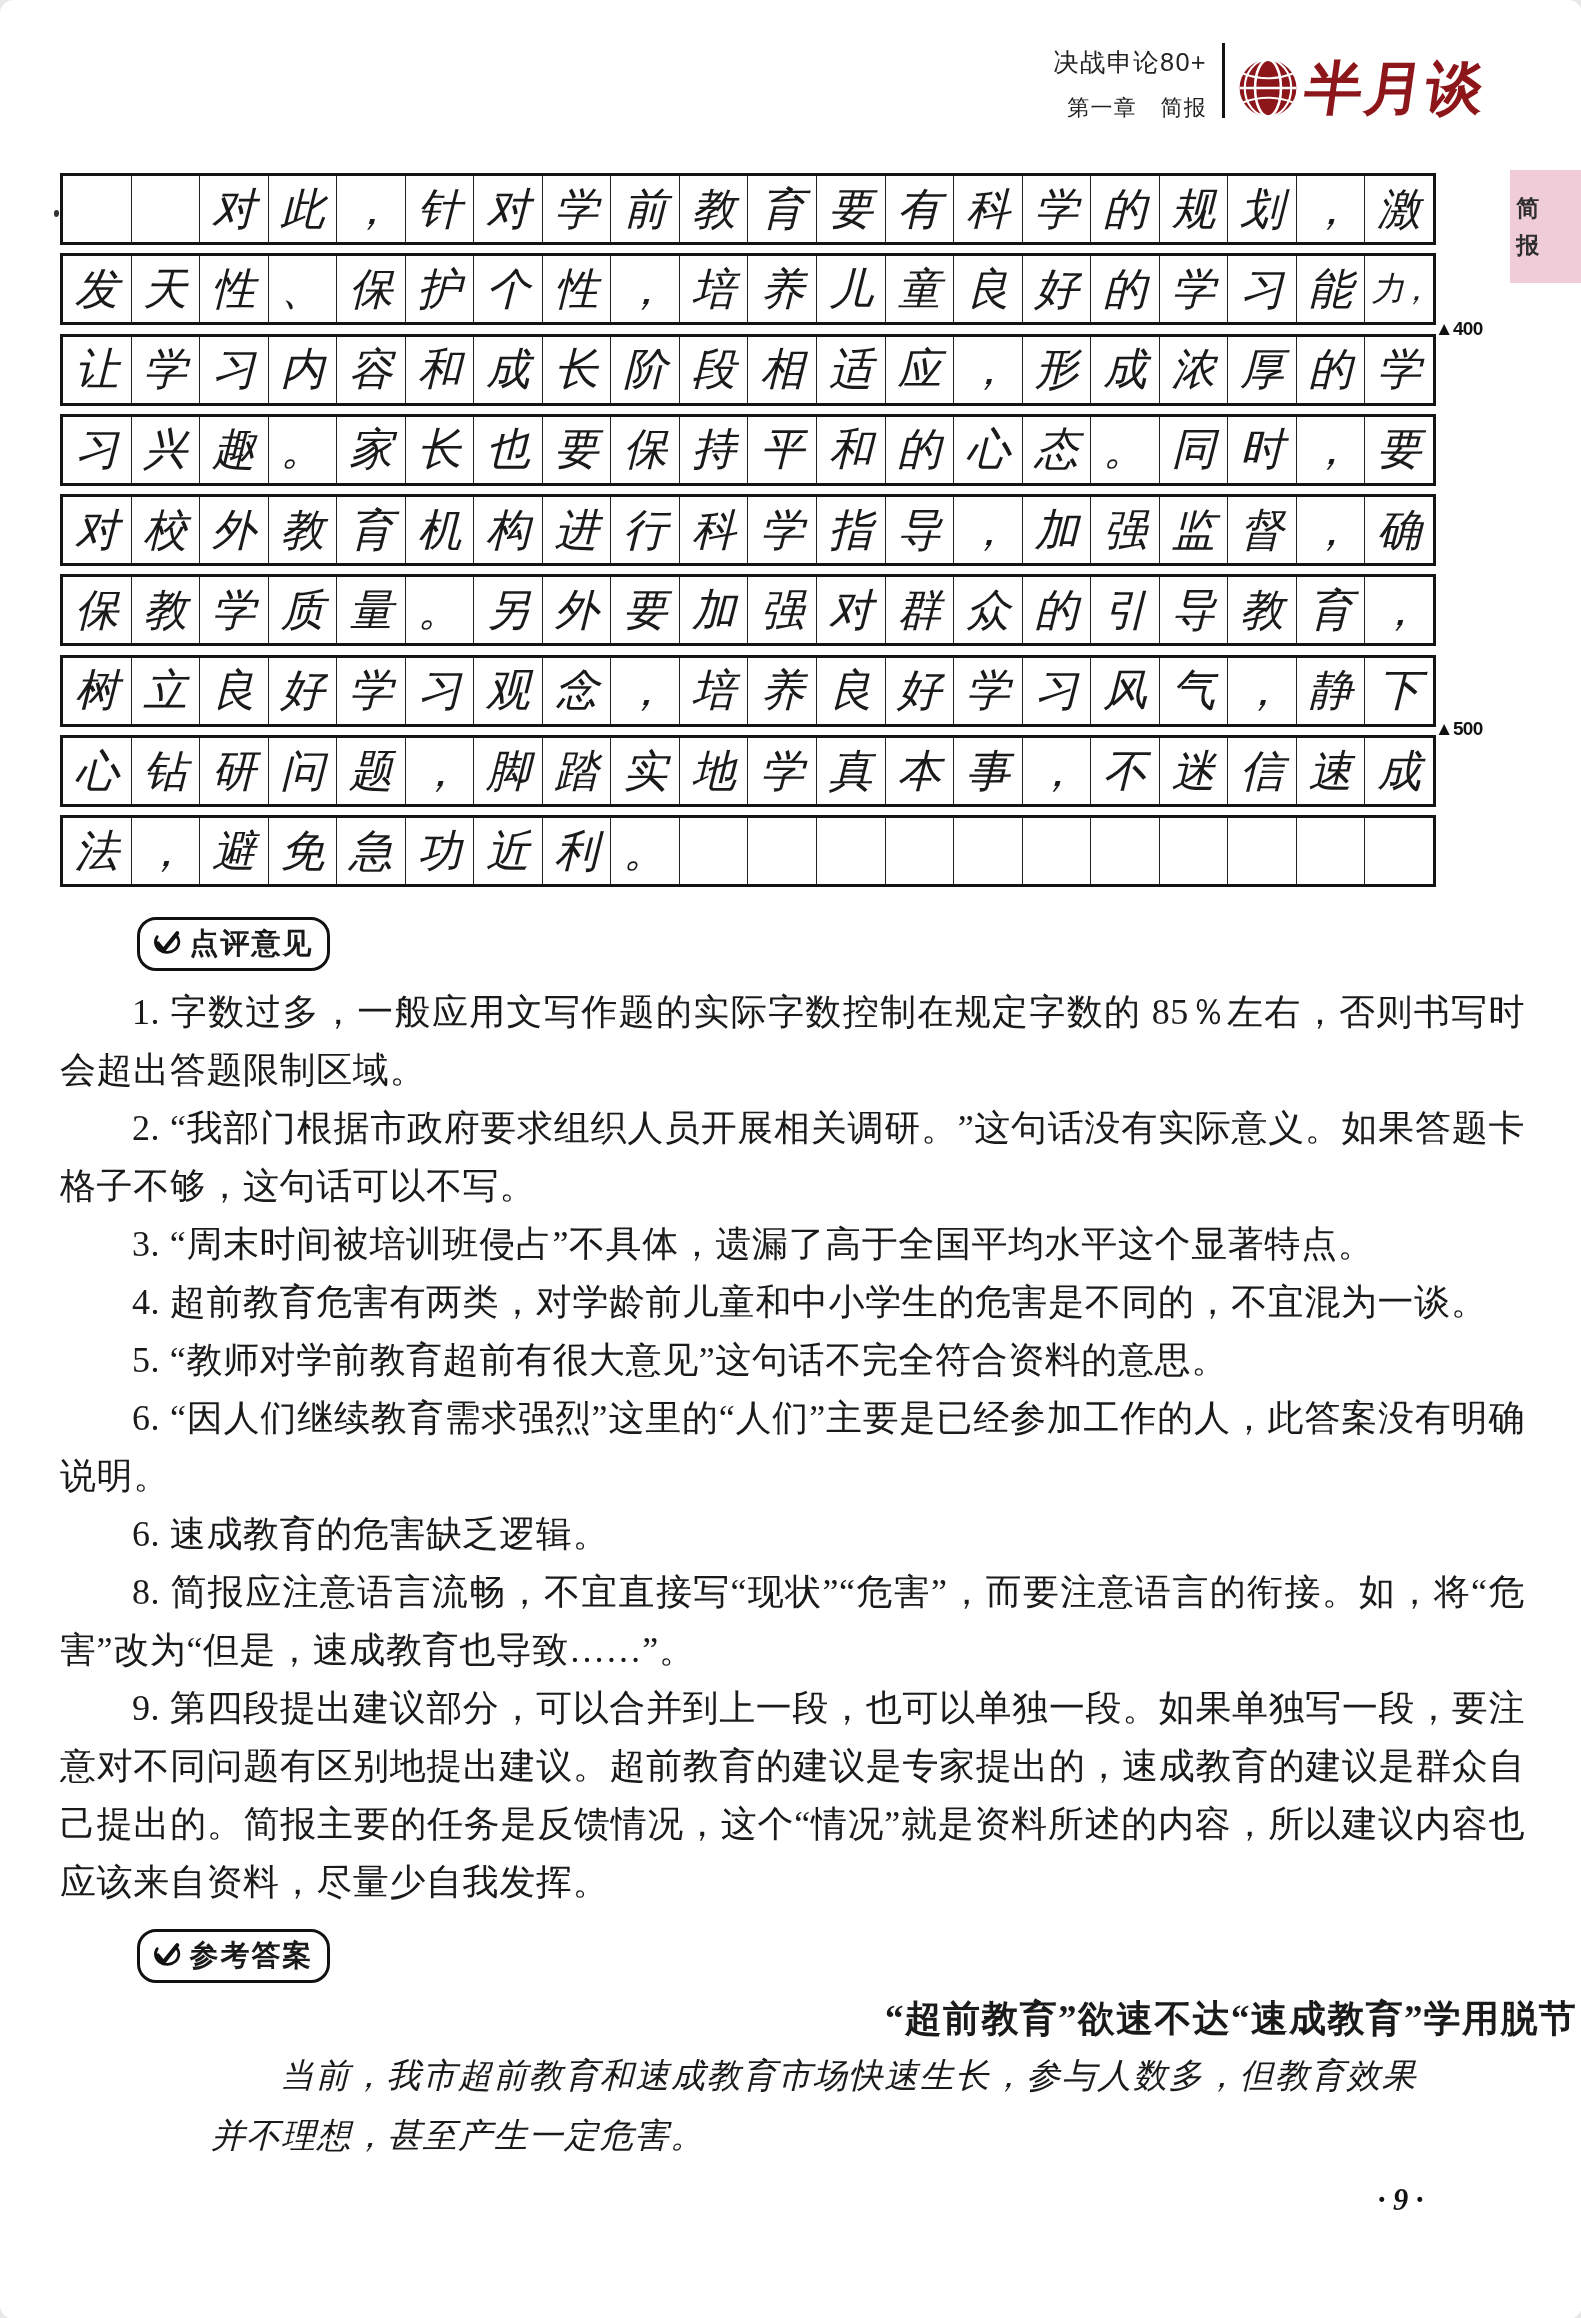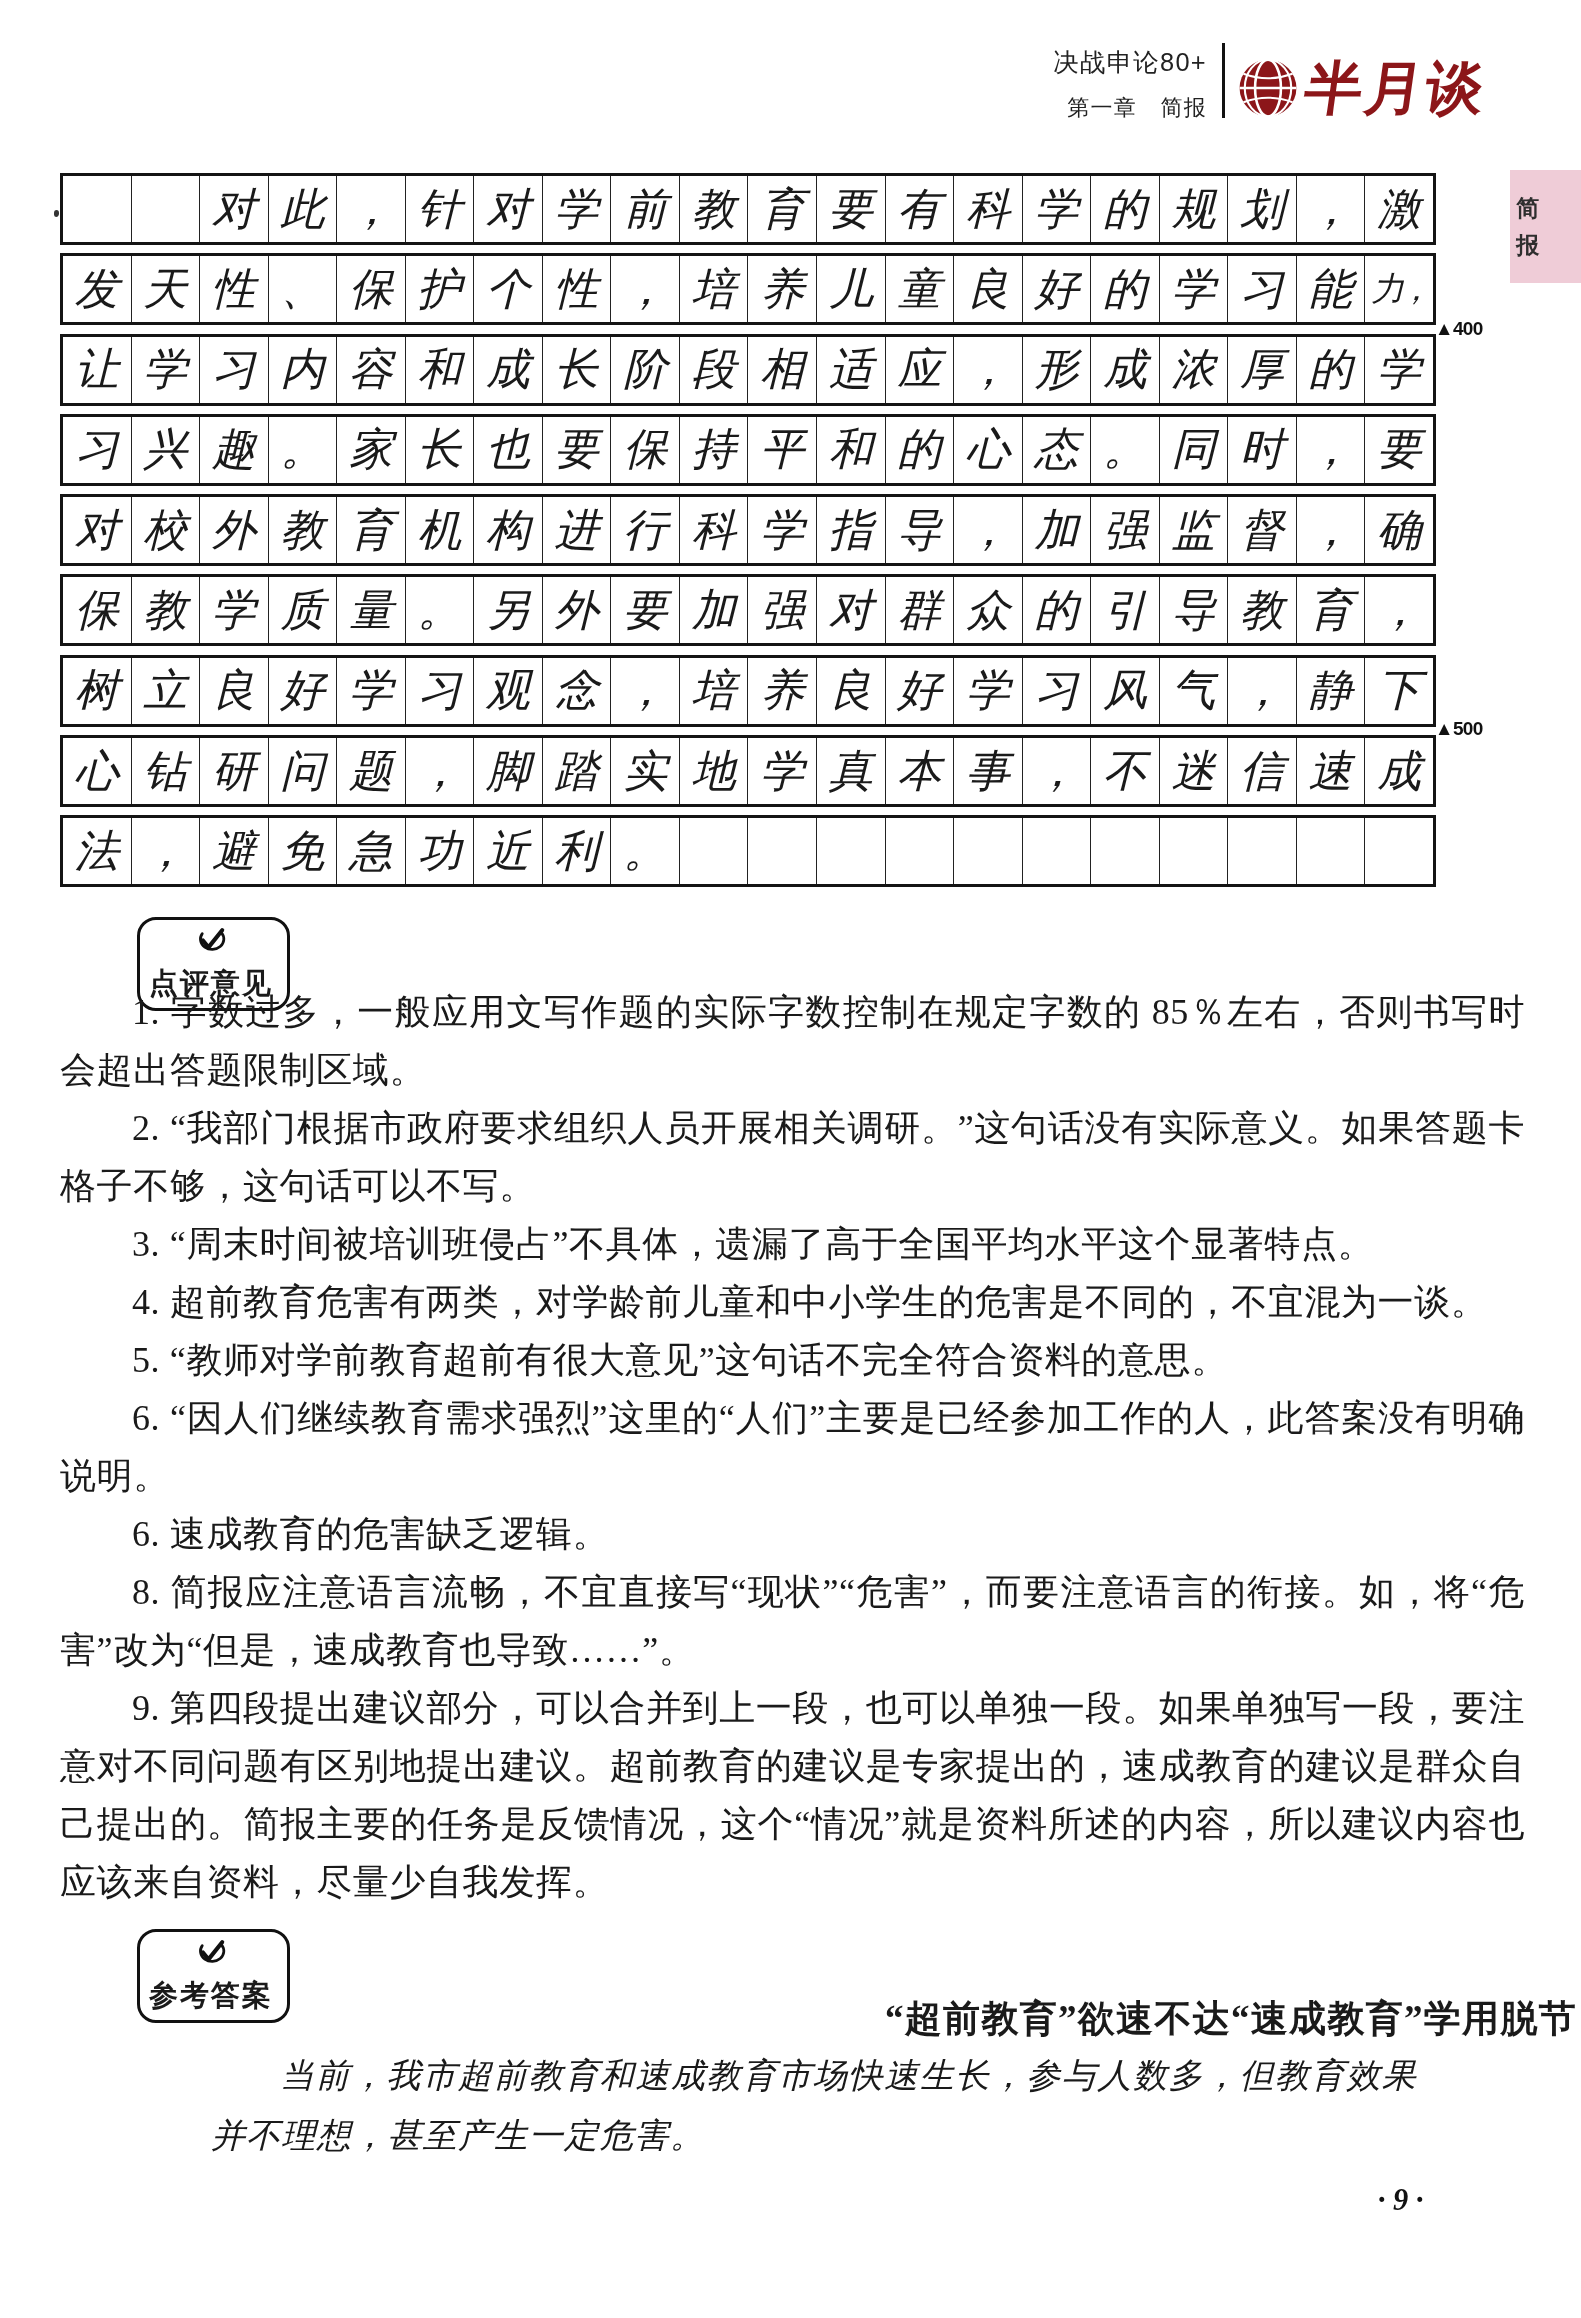--- a/index.html
+++ b/index.html
@@ -1,17 +1,17 @@
 <!DOCTYPE html>
 <html style="font-size:10.2px"><head>
 <meta charset="utf-8">
 <style>
   html,body{margin:0;padding:0;background:#e8e8e8;}
   .page{position:relative;width:1582px;height:2319px;background:#ffffff;overflow:hidden;
-        font-family:"Liberation Serif",serif;color:#1a1a1a;}
+        font-family:"Liberation Serif",serif;color:#1a1a1a;border-radius:14px;}
 
   
   .header-text{position:absolute;top:47px;left:921px;width:286px;text-align:right;
                font-family:"Liberation Sans",sans-serif;color:#222;}
   .header-text .line1{font-size:25.4px;line-height:30.5px;letter-spacing:1.3px;}
   .header-text .line2{font-size:22px;line-height:30.5px;margin-top:15px;letter-spacing:1.3px;}
   .header-divider{position:absolute;top:43px;left:1222px;width:3.2px;height:75px;background:#111;}
   .logo{position:absolute;top:50px;left:1237px;display:flex;align-items:center;gap:6.3px;}
   .logo-text{font-size:58px;font-weight:bold;color:#8c1619;transform:skewX(-8deg);
              font-family:"Liberation Sans",sans-serif;letter-spacing:2.5px;}
@@ -32,21 +32,21 @@
              font-size:44px;font-style:italic;font-weight:500;overflow:hidden;white-space:nowrap;}
   .grid-cell:last-child{border-right:none;}
   .grid-cell.tight{font-size:33px;letter-spacing:-5.1px;}
   .grid-marker{position:absolute;left:calc(100% - 1.3px);transform:translateY(-50%);
                font-family:"Liberation Sans",sans-serif;font-size:19px;font-weight:bold;color:#111;
                white-space:nowrap;letter-spacing:-0.6px;}
   .stray-mark{position:absolute;left:-6.3px;top:37px;width:5.7px;height:7px;background:#333;border-radius:50% 50% 60% 40%;}
 
   
   .badge{position:absolute;left:137px;display:flex;align-items:center;gap:7.6px;
-         border:3.2px solid #111;border-radius:19px;padding:3.8px 14px 3.8px 9px;background:#fff;flex-direction:column;}
+         border:3.2px solid #111;border-radius:19px;padding:3.8px 14px 3.8px 9px;background:#fff;}
   .badge .label{font-size:29px;font-weight:bold;font-family:"Liberation Sans",sans-serif;letter-spacing:1.9px;}
   .badge svg{display:block;}
   .badge-comments{top:917px;}
   .badge-answer{top:1929px;justify-content:flex-end;}
 
   
   .comments-list{position:absolute;left:60px;top:983px;width:1465px;}
   .comments-list p{margin:0;font-size:36px;line-height:58px;text-align:justify;
                    text-indent:72px;letter-spacing:0.6px;}
 

